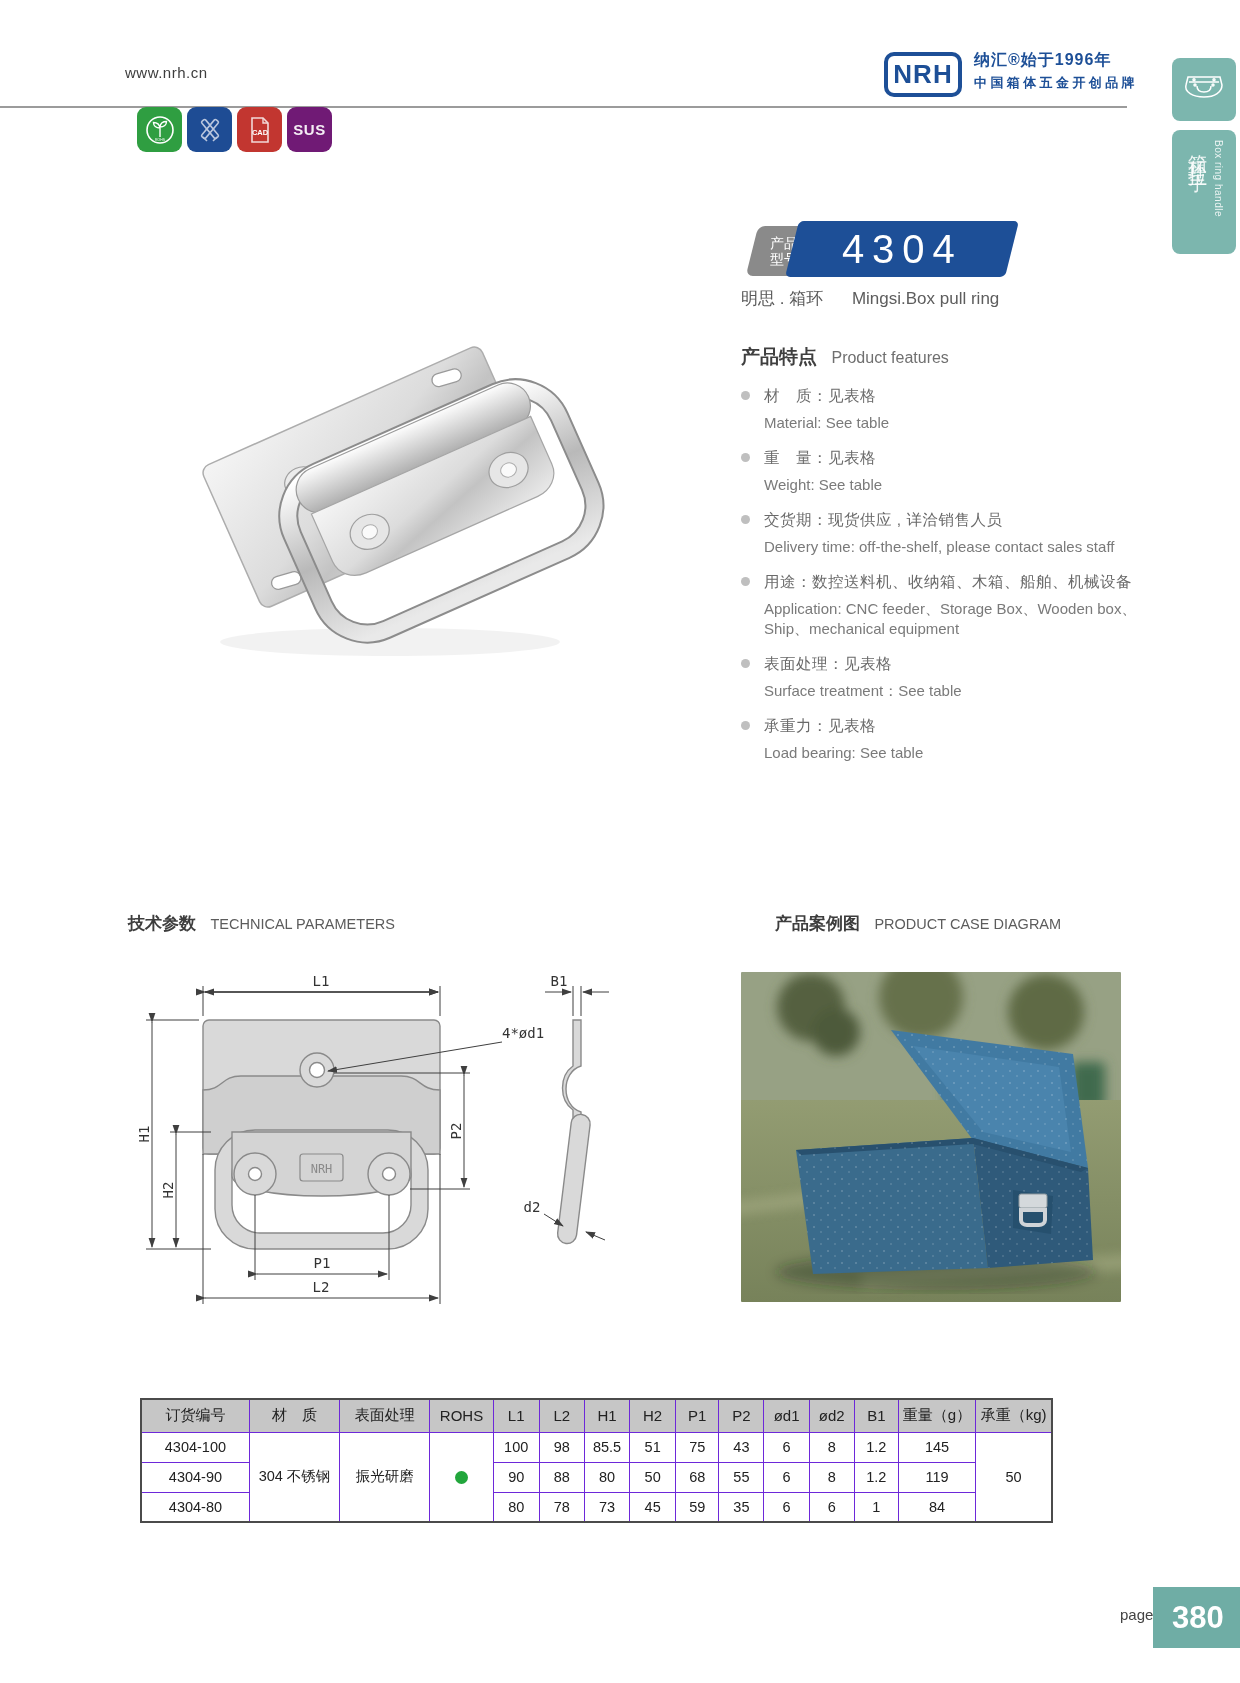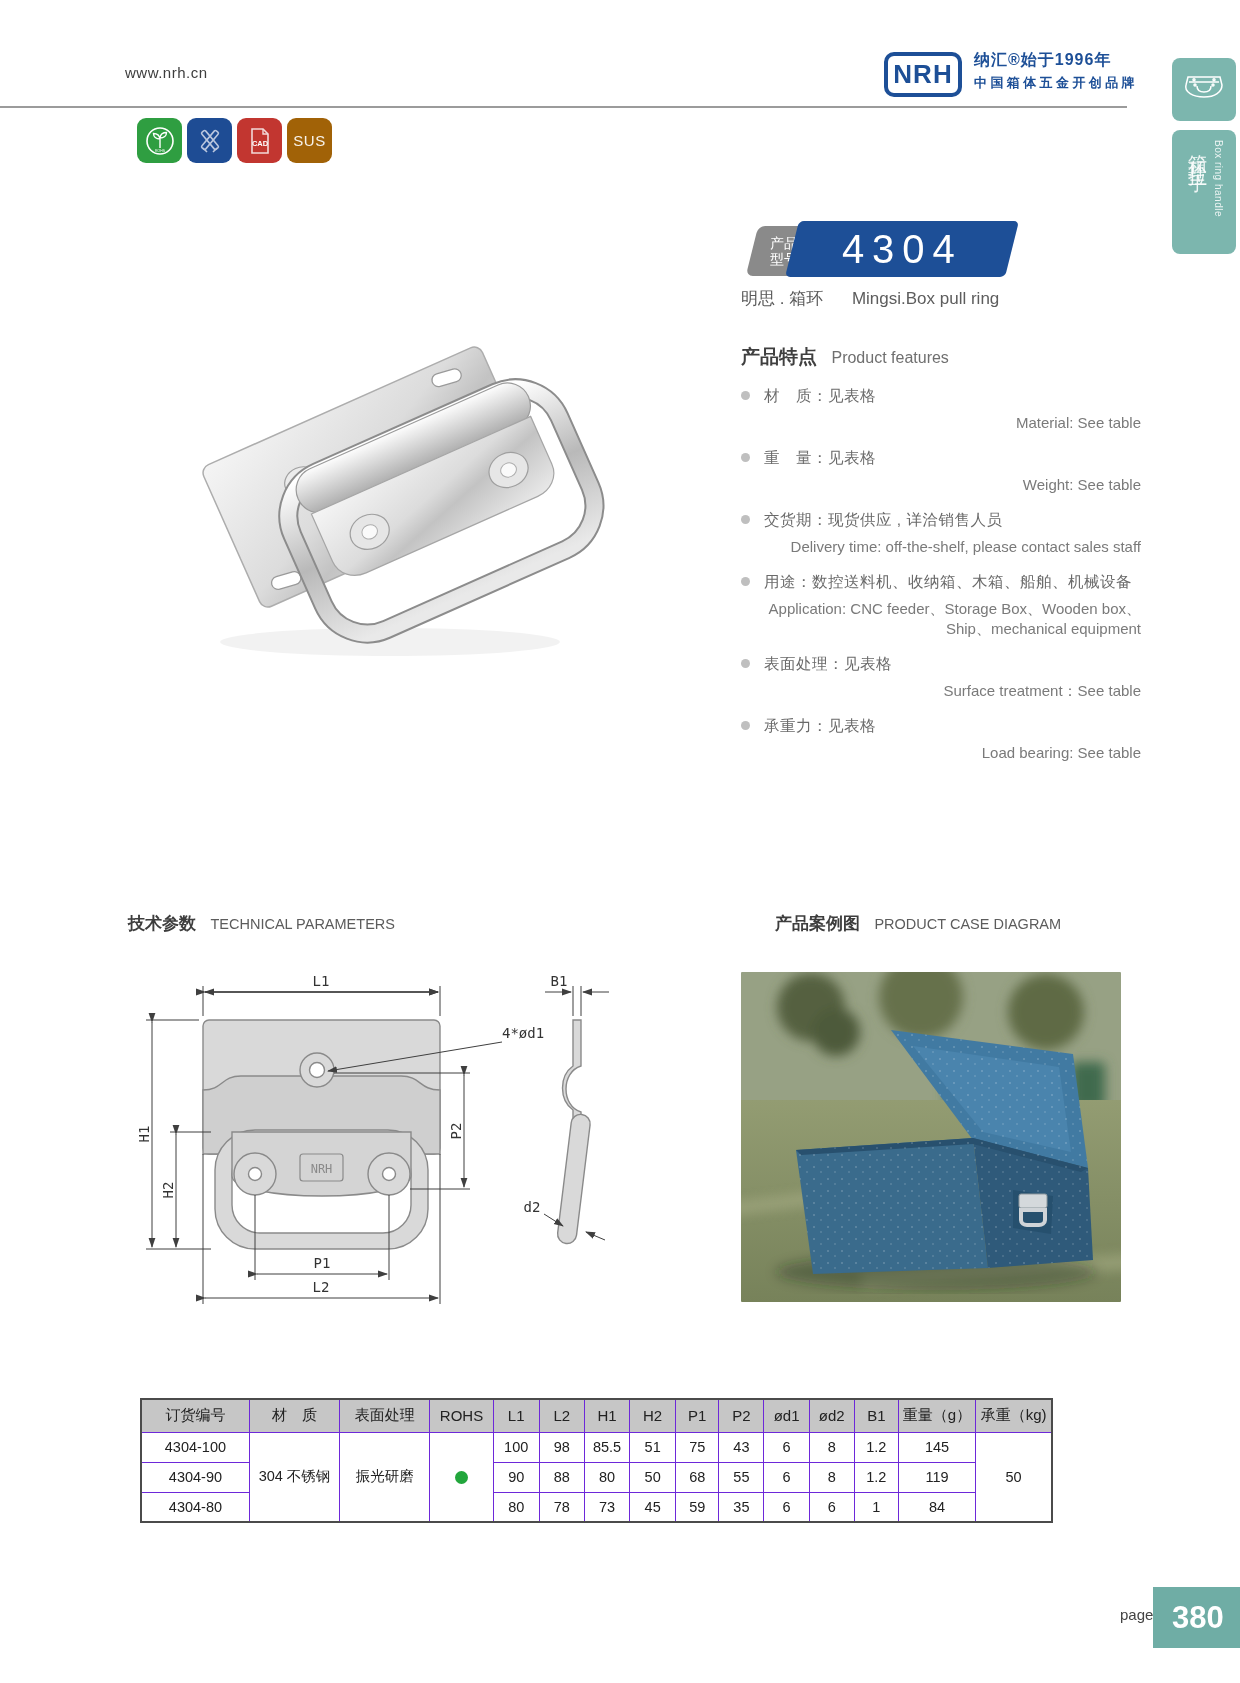--- a/index.html
+++ b/index.html
@@ -9,26 +9,26 @@
   
   .site-url { position:absolute; left:125px; top:64px; font-size:15px; color:#3d3d3d; letter-spacing:.5px; text-decoration:none; }
   .logo-box { position:absolute; left:884px; top:52px; width:78px; height:45px; border:4px solid #1d4f97; border-radius:10px;
               display:flex; align-items:center; justify-content:center; color:#1d4f97; font-weight:bold; font-size:26px; letter-spacing:1px; }
   .tagline { position:absolute; left:974px; top:50px; color:#1d4f97; }
   .tagline .l1 { font-size:16px; font-weight:bold; letter-spacing:1px; }
   .tagline .l2 { font-size:13px; font-weight:bold; letter-spacing:3.4px; margin-top:3px; }
   .top-rule { position:absolute; left:0; top:106px; width:1127px; height:2px; background:#9b9b9b; }
 
   
-  .badge-row { position:absolute; left:137px; top:118px; display:flex; gap:5px; }
+  .badge-row { position:absolute; left:137px; top:107px; display:flex; gap:5px; }
   .badge { width:45px; height:45px; border-radius:9px; display:flex; align-items:center; justify-content:center; }
   .badge.eco { background:#2f9e41; }
   .badge.design { background:#1e4c94; }
   .badge.cad { background:#c23630; }
-  .badge.sus { background:#a16207; color:rgba(255,255,255,.92); font-weight:normal; font-size:15px; letter-spacing:.5px; }
+  .badge.sus { background:#701a75; color:rgba(255,255,255,.92); font-weight:bold; font-size:15px; letter-spacing:.5px; }
 
   
   .side-tab1 { position:absolute; left:1172px; top:58px; width:64px; height:63px; background:#7cb6ae; border-radius:8px;
                display:flex; align-items:center; justify-content:center; }
   .side-tab2 { position:absolute; left:1172px; top:130px; width:64px; height:124px; background:#7cb6ae; border-radius:8px;
                display:flex; justify-content:center; padding-top:10px; }
   .side-tab2 .zh { writing-mode:vertical-rl; font-size:19px; color:rgba(255,255,255,.88); letter-spacing:6px; }
   .side-tab2 .en { writing-mode:vertical-rl; font-size:10px; color:rgba(255,255,255,.85); margin-left:2px; letter-spacing:.5px; }
 
   
@@ -42,21 +42,21 @@
   .prod-name .en { margin-left:24px; color:#5d5d5d; }
 
   
   .features { position:absolute; left:741px; top:344px; width:400px; }
   .features .title .zh { font-size:19px; font-weight:bold; color:#3f3f3f; }
   .features .title .en { font-size:16px; color:#6f6f6f; margin-left:10px; }
   .features ul { list-style:none; margin-top:16px; }
   .features li { position:relative; padding-left:23px; margin-bottom:15px; }
   .features li .dot { position:absolute; left:0; top:5px; width:9px; height:9px; border-radius:50%; background:#bfbfbf; }
   .features li .zh { font-size:15.5px; color:#6a6a6a; letter-spacing:.5px; }
-  .features li .en { font-size:15px; color:#7a7a7a; margin-top:6px; line-height:20px;text-align:right; }
+  .features li .en { font-size:15px; color:#7a7a7a; margin-top:6px; line-height:20px; }
 
   
   .sec-head { position:absolute; top:912px; }
   .sec-head .zh { font-size:17px; font-weight:bold; color:#3d3d3d; }
   .sec-head .en { font-size:14.5px; color:#5c5c5c; margin-left:10px; }
   .sec-tech { left:128px; } .sec-case { left:775px; }
 
   
   .photo-handle { position:absolute; left:140px; top:290px; width:490px; height:400px; }
   .tech-drawing { position:absolute; left:112px; top:942px; width:556px; height:378px; }

